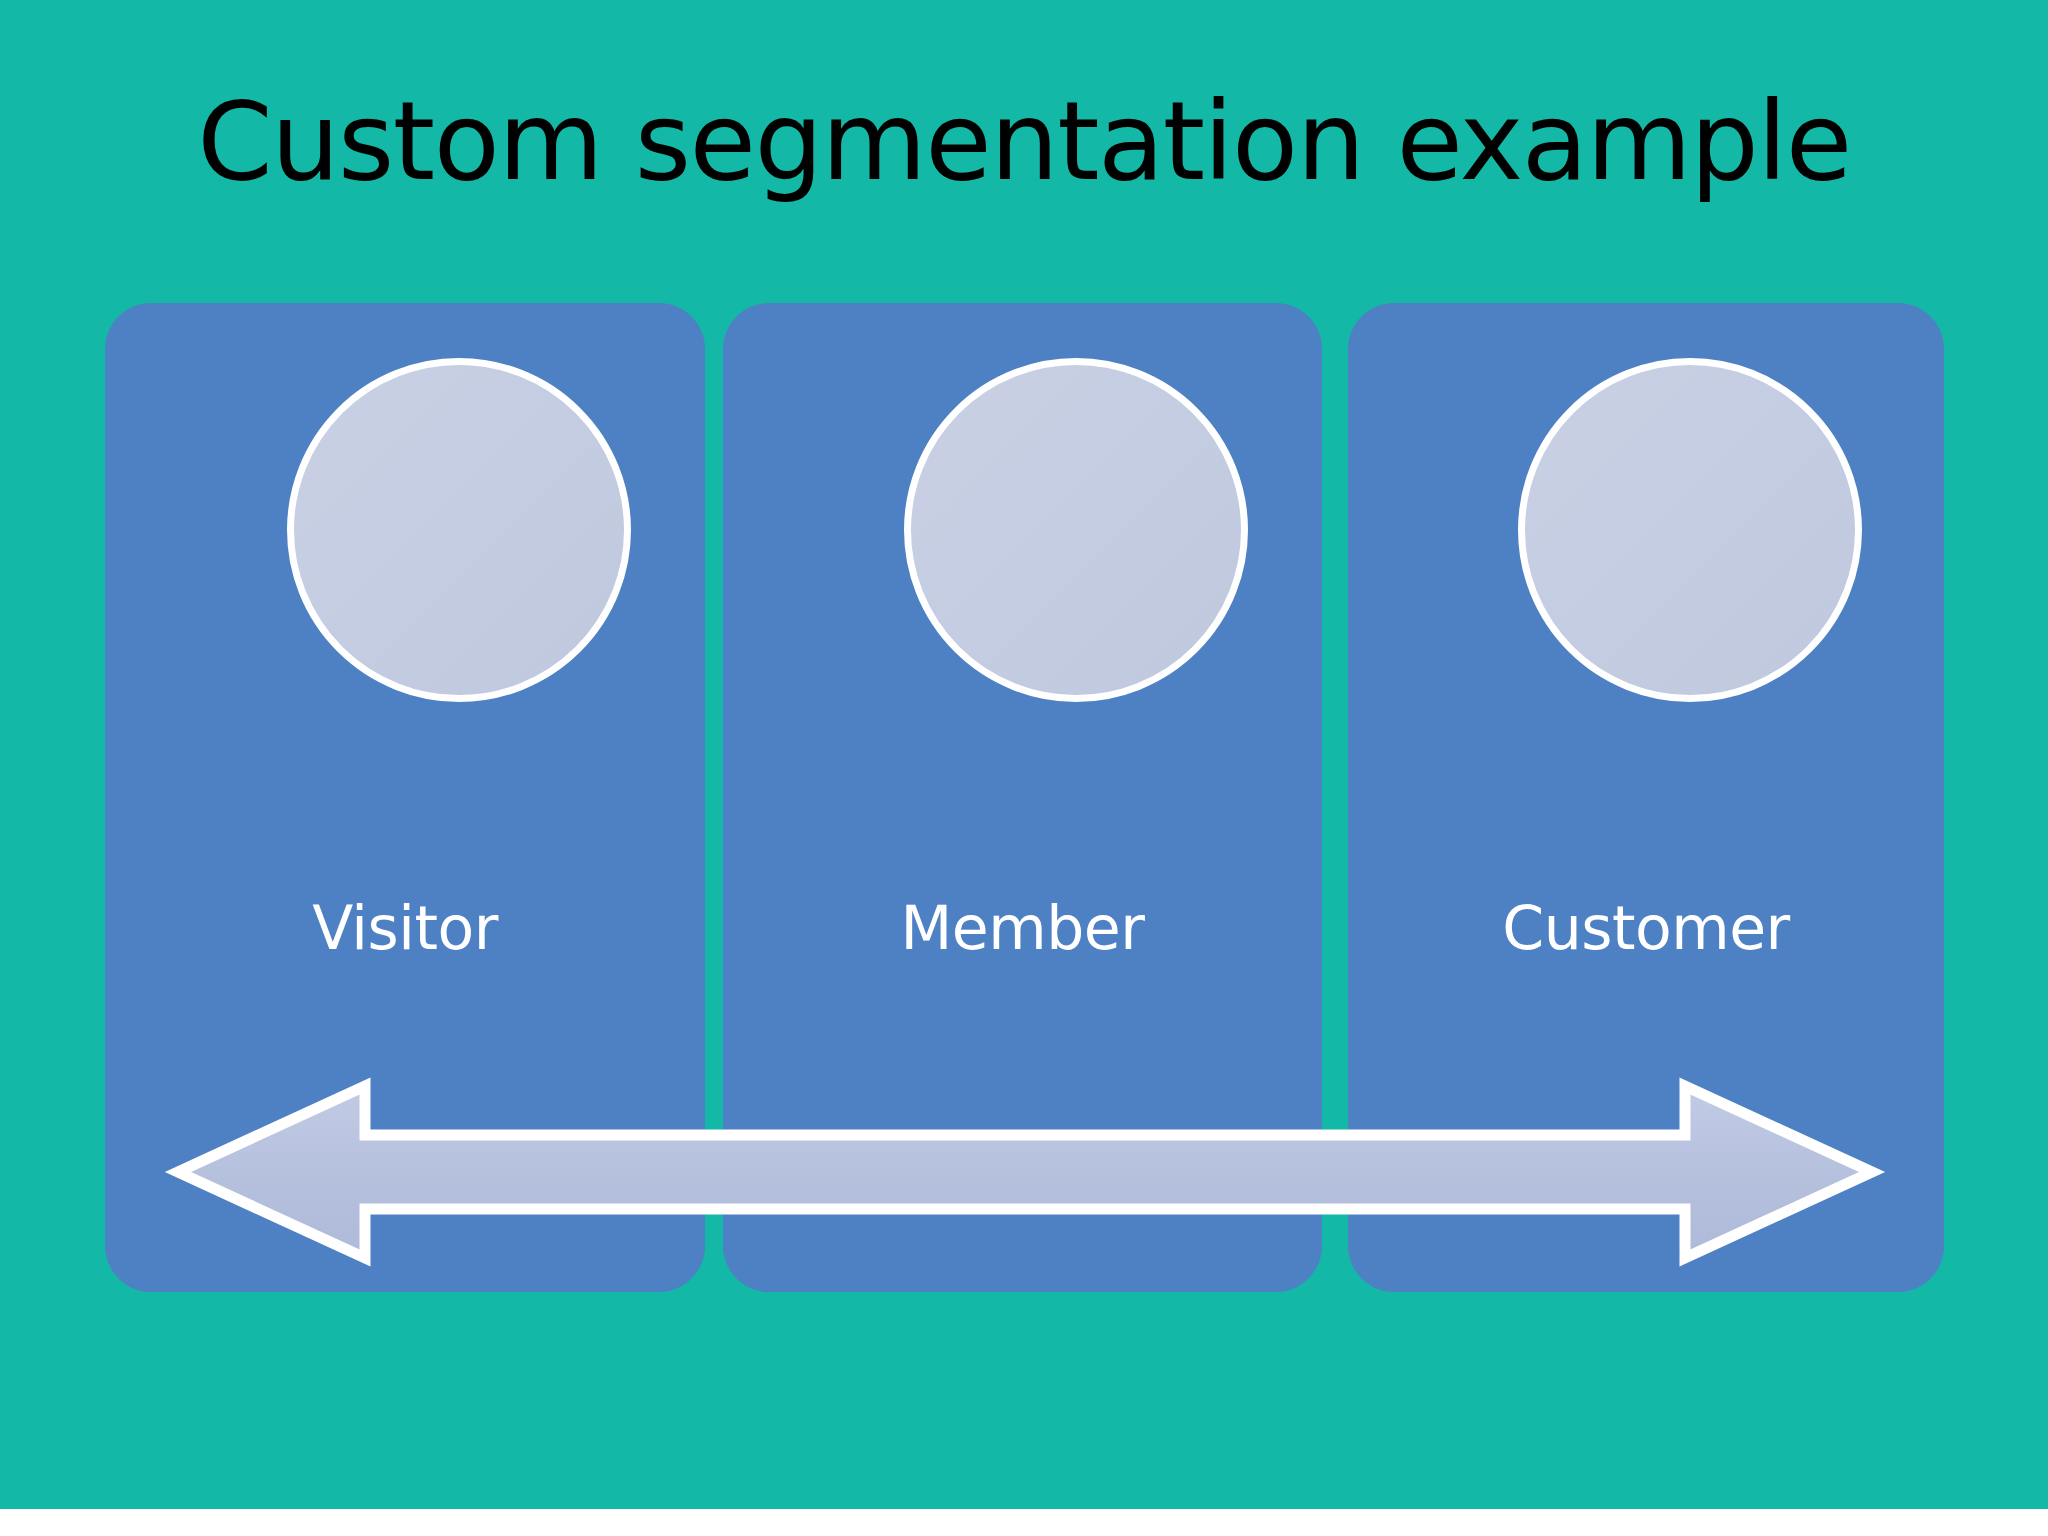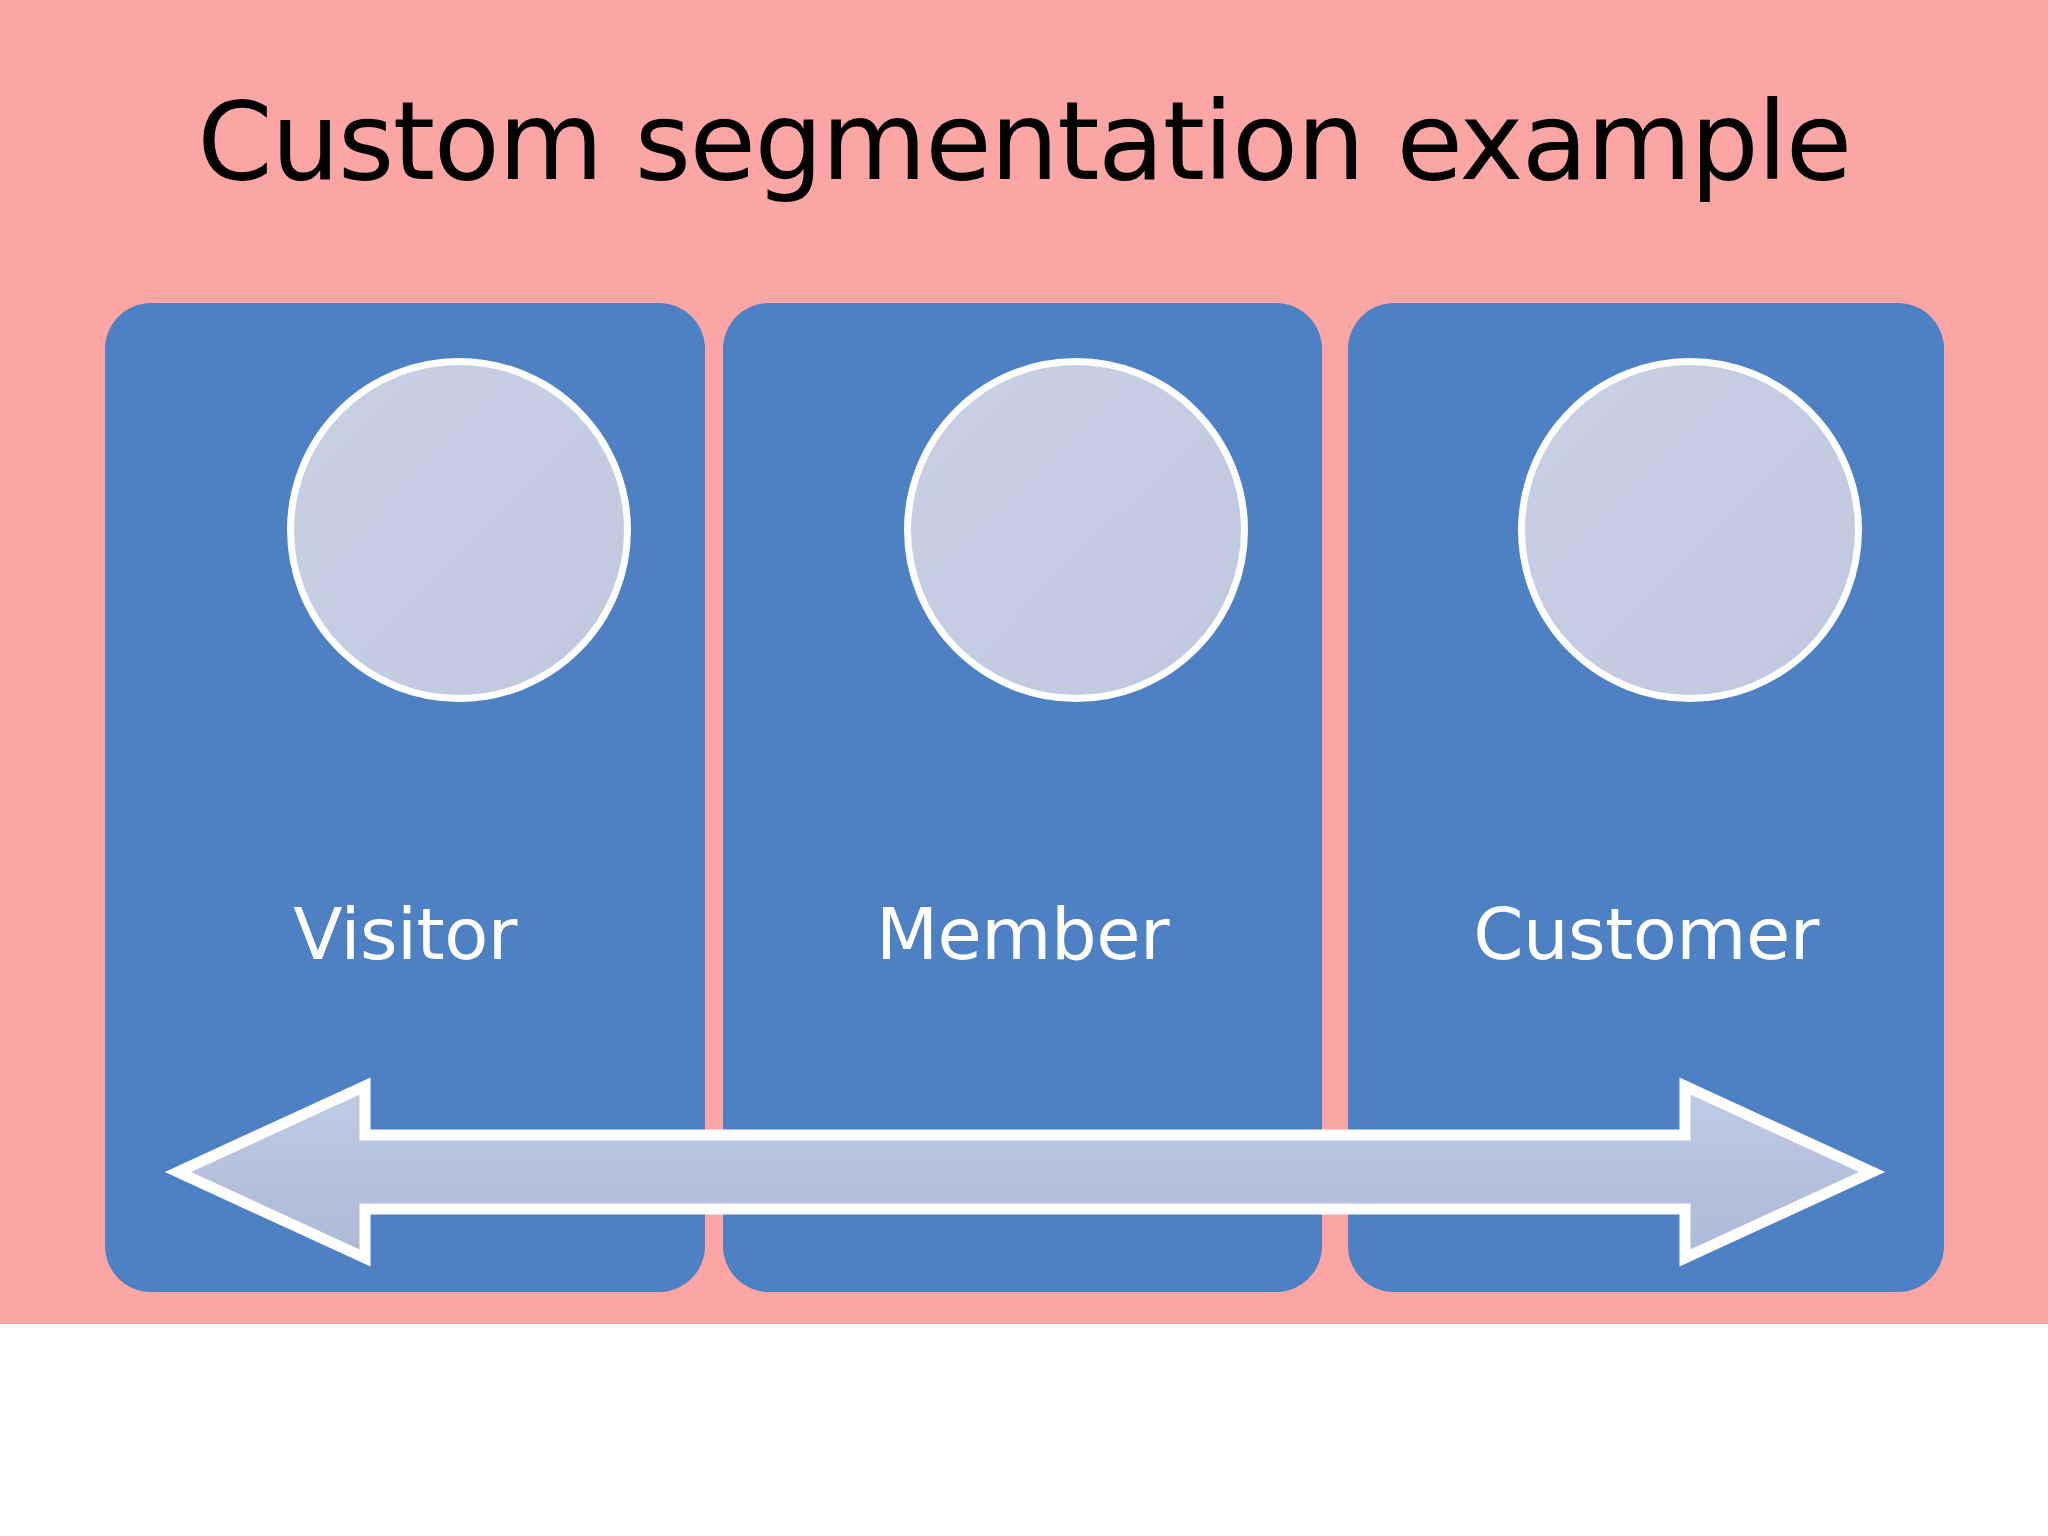--- a/index.html
+++ b/index.html
@@ -7,22 +7,22 @@
     margin: 0;
     padding: 0;
     background: #ffffff;
   }
   body {
     font-family: "Liberation Sans", sans-serif;
   }
   #slide {
     position: relative;
     width: 2048px;
-    height: 1324px;
-    background: #fca5a5;
+    height: 1509px;
+    background: #14b8a6;
     overflow: hidden;
   }
 
   
   #slide-title {
     position: absolute;
     left: 0;
     top: 82px;
     width: 2048px;
     text-align: center;
@@ -70,21 +70,21 @@
   .panel-3 .seg-circle { left: 170px; }
 
   
   .seg-label {
     position: absolute;
     left: 0;
     top: 592px;
     width: 100%;
     text-align: center;
     font-family: "DejaVu Sans", "Liberation Sans", sans-serif;
-    font-size: 72px;
+    font-size: 60px;
     font-weight: 400;
     line-height: 1.1;
     color: #ffffff;
     letter-spacing: -0.5px;
     white-space: nowrap;
   }
   .panel-1 .seg-label { padding-right: 14px; }
   .panel-2 .seg-label { padding-right: 2px; }
   .panel-3 .seg-label { padding-right: 0px; }
 

